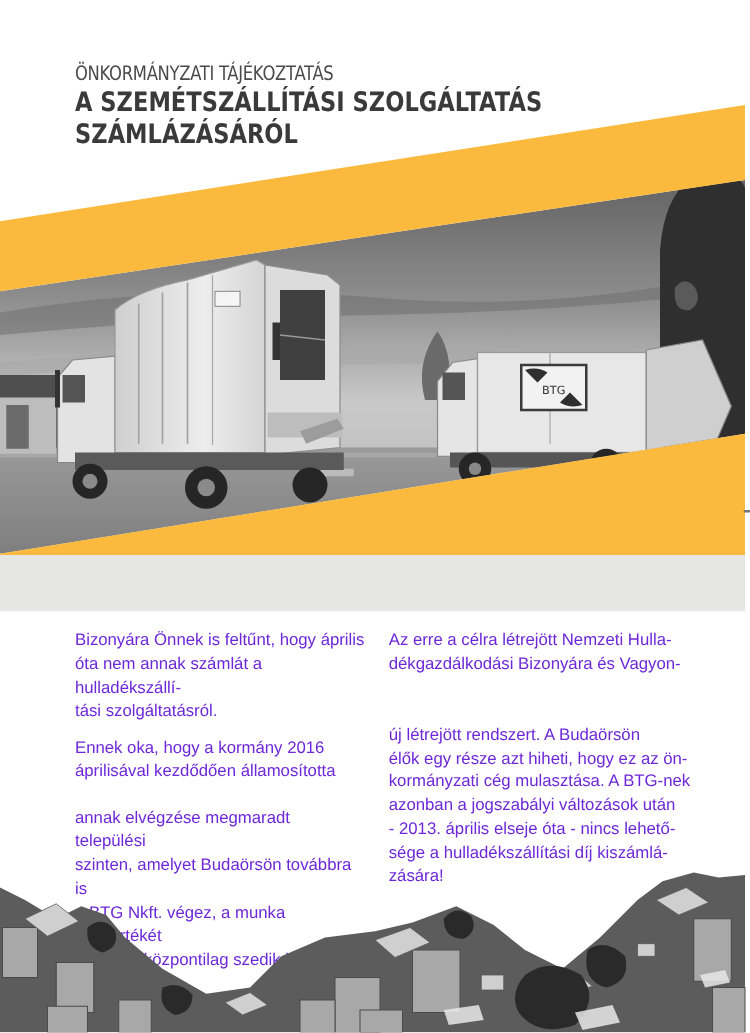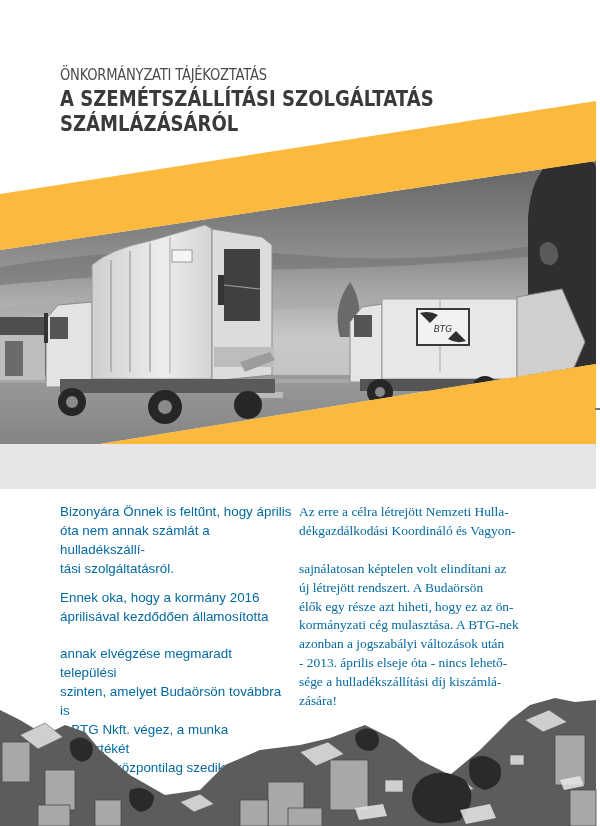--- a/index.html
+++ b/index.html
@@ -1,37 +1,37 @@
 <!DOCTYPE html>
 <html><head>
 <meta charset="utf-8">
 <style>
   html, body { margin: 0; padding: 0; background: #ffffff; }
   body { width: 600px; height: 826px; position: relative; overflow: hidden;
          font-family: "Liberation Sans", sans-serif; color: #3d3d3d; }
   .page { position: absolute; left: 0; top: 0; width: 600px; height: 826px; background: #fff; }
 
-  .header { position: absolute; left: 60px; top: 48px; width: 520px; margin-top: 16px; }
+  .header { position: absolute; left: 60px; top: 48px; width: 520px; }
   .kicker { font-family: "DejaVu Sans", sans-serif; font-size: 16px; line-height: 22px;
             color: #4a4a4a; letter-spacing: -0.3px; transform: scaleX(0.82); transform-origin: left center;
             white-space: nowrap; font-weight: normal; }
   .title { font-family: "DejaVu Sans", sans-serif; font-weight: bold; font-size: 21.5px; line-height: 24.5px;
            color: #3a3a3a; transform: scaleX(0.84); transform-origin: left center; white-space: nowrap;
            margin: 1px 0 0 0; }
   .title span { display: block; }
 
-  .hero { position: absolute; left: 0; top: 17px; width: 600px; height: 500px; font-style: italic; }
+  .hero { position: absolute; left: 0; top: 0; width: 600px; height: 500px; }
   .hero svg { display: block; }
 
   .gray-band { position: absolute; left: 0; top: 444px; width: 596px; height: 45px; background: #e6e6e4; }
 
-  .col { position: absolute; top: 503px; width: 232px; font-size: 13.4px; line-height: 18.9px; color: #0369a1; }
+  .col { position: absolute; top: 503px; width: 232px; font-size: 13.4px; line-height: 18.9px; color: #6d28d9; }
   .col p { margin: 0 0 10px 0; }
   .col-left { left: 60px; }
-  .col-right { left: 299px; width: 245px; font-family: Liberation Serif, serif; }
+  .col-right { left: 311px; width: 245px; }
 
   .trash { position: absolute; left: 0; top: 680px; width: 600px; height: 146px; }
   .edge-mark { position: absolute; left: 595px; width: 5px; height: 2px; background: #777; }
 </style>
 </head>
 <body>
 
 <div class="page">
 
   <div class="hero">
@@ -146,23 +146,23 @@
       <span>annak elvégzése  megmaradt települési</span><br>
       <span>szinten, amelyet Budaörsön továbbra is</span><br>
       <span>a BTG Nkft. végez, a munka ellenértékét</span><br>
       <span>azonban központilag szedik be.</span>
     </p>
   </div>
 
   <div class="col col-right">
     <p>
       <span>Az erre a célra létrejött Nemzeti Hulla-</span><br>
-      <span>dékgazdálkodási Koordináló és Vagyon-</span><br>
+      <span>dékgazdálkodási Bizonyára és Vagyon-</span><br>
       <br>
-      <span>sajnálatosan képtelen volt elindítani az</span><br>
+      <br>
       <span>új létrejött rendszert. A Budaörsön</span><br>
       <span>élők egy része azt hiheti, hogy ez az ön-</span><br>
       <span>kormányzati cég mulasztása. A BTG-nek</span><br>
       <span>azonban a jogszabályi változások után</span><br>
       <span>- 2013. április elseje óta - nincs lehető-</span><br>
       <span>sége a hulladékszállítási díj kiszámlá-</span><br>
       <span>zására!</span>
     </p>
   </div>
 

